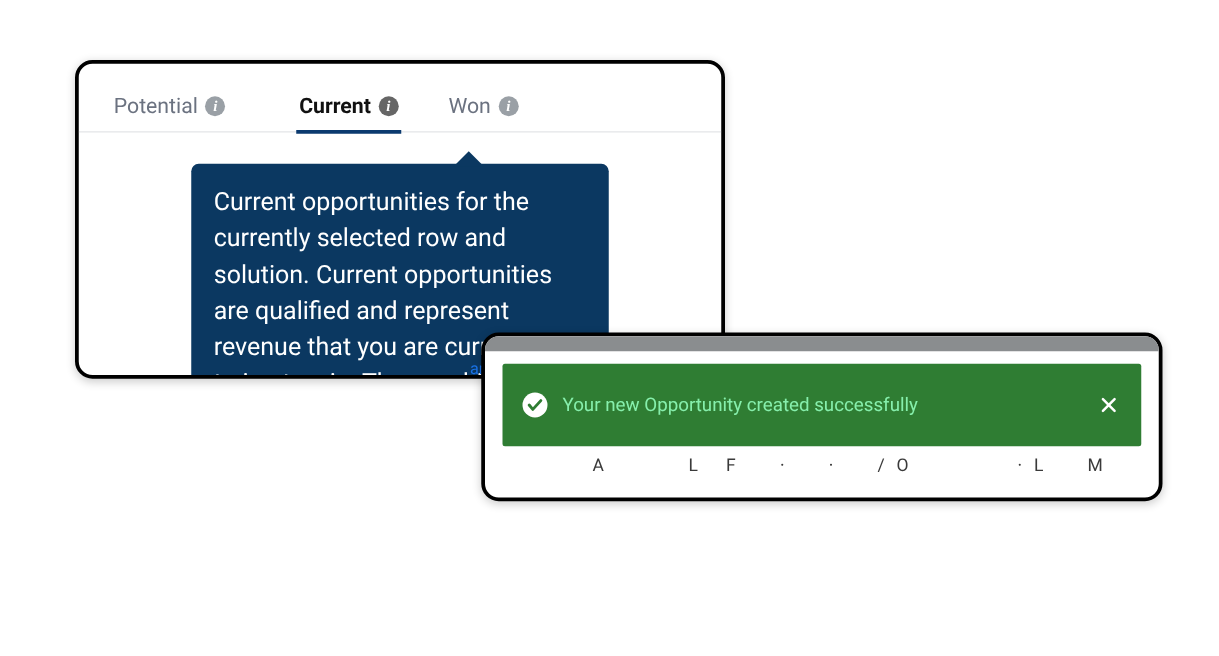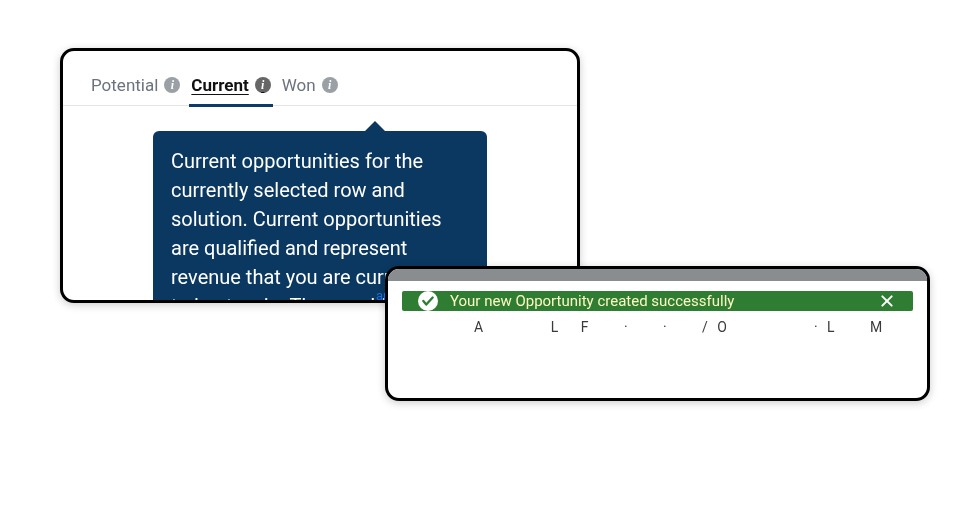--- a/index.html
+++ b/index.html
@@ -23,39 +23,39 @@
       background: #fff;
       border: 3px solid #000;
       border-radius: 14px;
       box-shadow: 0 2px 8px rgba(0,0,0,0.2);
       overflow: hidden;
     }
     .tabs-row {
       display: flex;
       align-items: flex-end;
       padding: 24px 28px 10px 28px;
-      gap: 11px;
+      gap: 40px;
       border-bottom: 1px solid #e3e5e8;
       position: relative;
     }
     .tab {
       display: flex;
       align-items: center;
       gap: 6px;
       color: #6b7280;
       font-size: 17px;
       font-weight: 400;
       cursor: pointer;
       position: relative;
     }
     .tab.active {
       color: #111;
       font-weight: 700;
-      text-decoration: underline;
       text-underline-offset: 3px;
+      margin-left: 19px;
     }
     .tab.active::after {
       content: "";
       position: absolute;
       left: -2px;
       right: -2px;
       bottom: -12px;
       height: 3px;
       background: #0b3a6f;
     }
@@ -114,24 +114,24 @@
     .toast-topbar {
       height: 12px;
       background: #8a8d8f;
       margin: 0 0 10px 0;
     }
     .toast-container {
       padding: 0 14px;
     }
     .toast {
       background: #2f7d33;
-      color: #fef9c3;
+      color: #86efac;
       display: flex;
       align-items: center;
-      padding: 0 16px;
+      padding: 23px 16px;
       border-radius: 2px;
       margin-bottom: 20px;
       font-size: 15px;
     }
     .toast .check {
       width: 20px;
       height: 20px;
       border-radius: 50%;
       background: #fff;
       margin-right: 12px;

